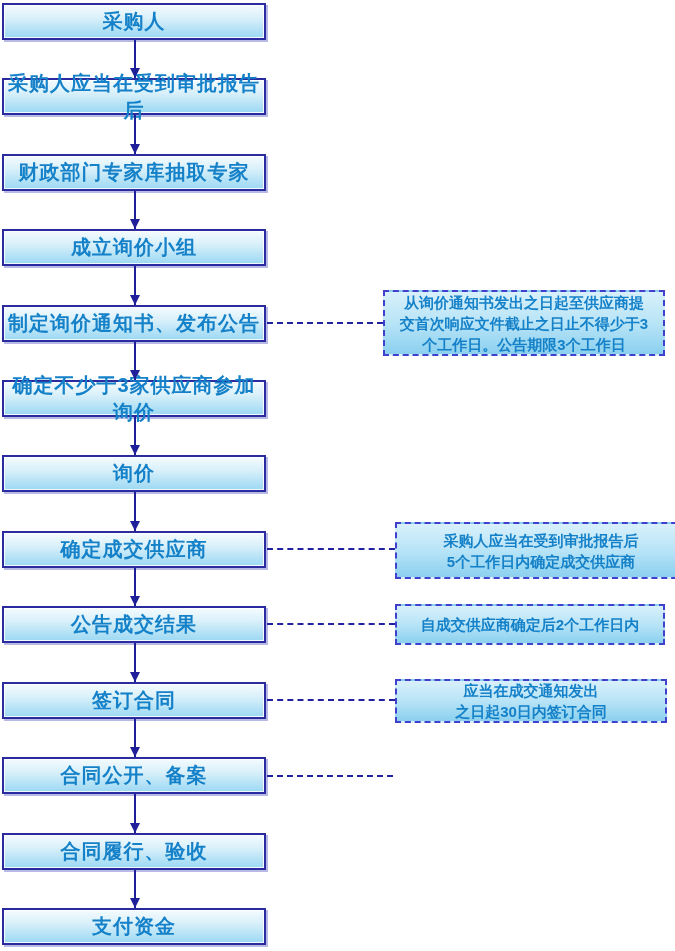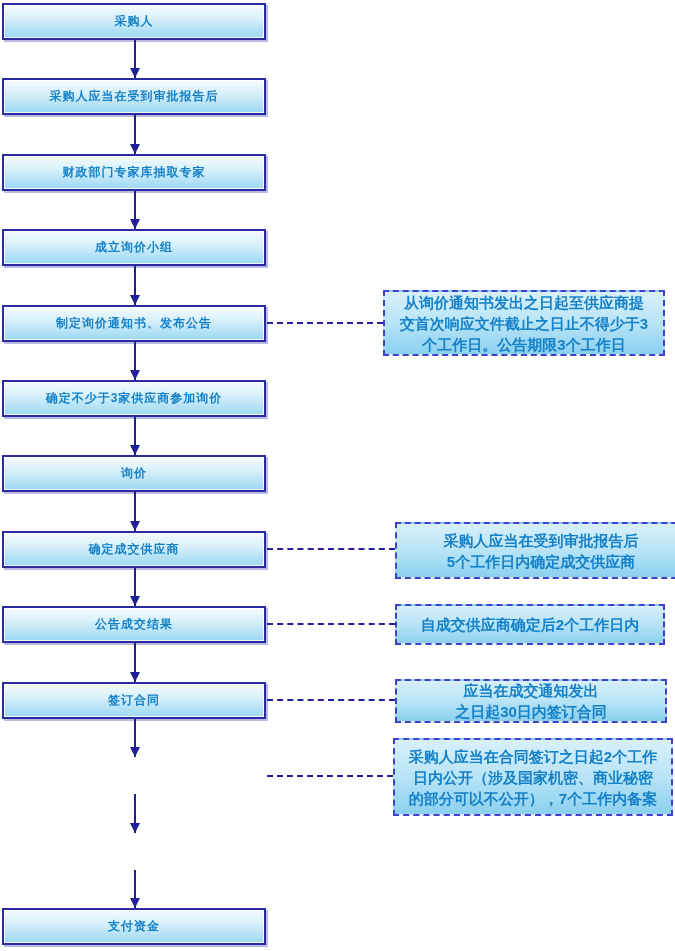--- a/index.html
+++ b/index.html
@@ -21,21 +21,21 @@
     width: 264px;
     height: 37px;
     box-sizing: border-box;
     border: 2px solid #2B2BA0;
     background: linear-gradient(to bottom, #F4FBFE 0%, #D9F0FA 40%, #B4E2F6 75%, #9CD8F3 100%);
     box-shadow: 2px 2px 0 #b9b9e6, inset 0 0 0 1px rgba(255,255,255,0.85);
     display: flex;
     align-items: center;
     justify-content: center;
     color: #1581C8;
-    font-size: 12px;
+    font-size: 20px;
     font-weight: bold;
     letter-spacing: 1px;
     text-align: center;
   }
   .arrow {
     position: absolute;
     left: 134px;
     width: 2px;
     background: #1F1F99;
   }
@@ -80,20 +80,22 @@
   <div class="flow-box" style="top:3px">采购人</div>
   <div class="flow-box" style="top:78px">采购人应当在受到审批报告后</div>
   <div class="flow-box" style="top:154px">财政部门专家库抽取专家</div>
   <div class="flow-box" style="top:229px">成立询价小组</div>
   <div class="flow-box" style="top:305px">制定询价通知书、发布公告</div>
   <div class="flow-box" style="top:380px">确定不少于3家供应商参加询价</div>
   <div class="flow-box" style="top:455px">询价</div>
   <div class="flow-box" style="top:531px">确定成交供应商</div>
   <div class="flow-box" style="top:682px">签订合同</div>
   <div class="flow-box" style="top:606px">公告成交结果</div>
+  <div class="flow-box" style="top:757px">合同公开、备案</div>
+  <div class="flow-box" style="top:833px">合同履行、验收</div>
   <div class="flow-box" style="top:908px">支付资金</div>
 
   <div class="arrow" style="top:40px;height:38px"></div>
   <div class="arrow" style="top:115px;height:39px"></div>
   <div class="arrow" style="top:191px;height:38px"></div>
   <div class="arrow" style="top:266px;height:39px"></div>
   <div class="arrow" style="top:342px;height:38px"></div>
   <div class="arrow" style="top:417px;height:38px"></div>
   <div class="arrow" style="top:492px;height:39px"></div>
   <div class="arrow" style="top:568px;height:38px"></div>
@@ -109,17 +111,14 @@
   <div class="connector" style="left:267px;top:775px;width:126px"></div>
 
   <div class="note" style="left:383px;top:290px;width:282px;height:66px">从询价通知书发出之日起至供应商提
 交首次响应文件截止之日止不得少于3
 个工作日。公告期限3个工作日</div>
   <div class="note" style="left:395px;top:522px;width:292px;height:57px">采购人应当在受到审批报告后
 5个工作日内确定成交供应商</div>
   <div class="note" style="left:395px;top:604px;width:270px;height:41px">自成交供应商确定后2个工作日内</div>
   <div class="note" style="left:395px;top:679px;width:272px;height:44px">应当在成交通知发出
 之日起30日内签订合同</div>
-  <div class="note" style="left:393px;top:738px;width:280px;height:78px">采购人应当在合同签订之日起2个工作
-日内公开（涉及国家机密、商业秘密
-的部分可以不公开），7个工作内备案</div>
 
 </div>
 
 </body></html>

